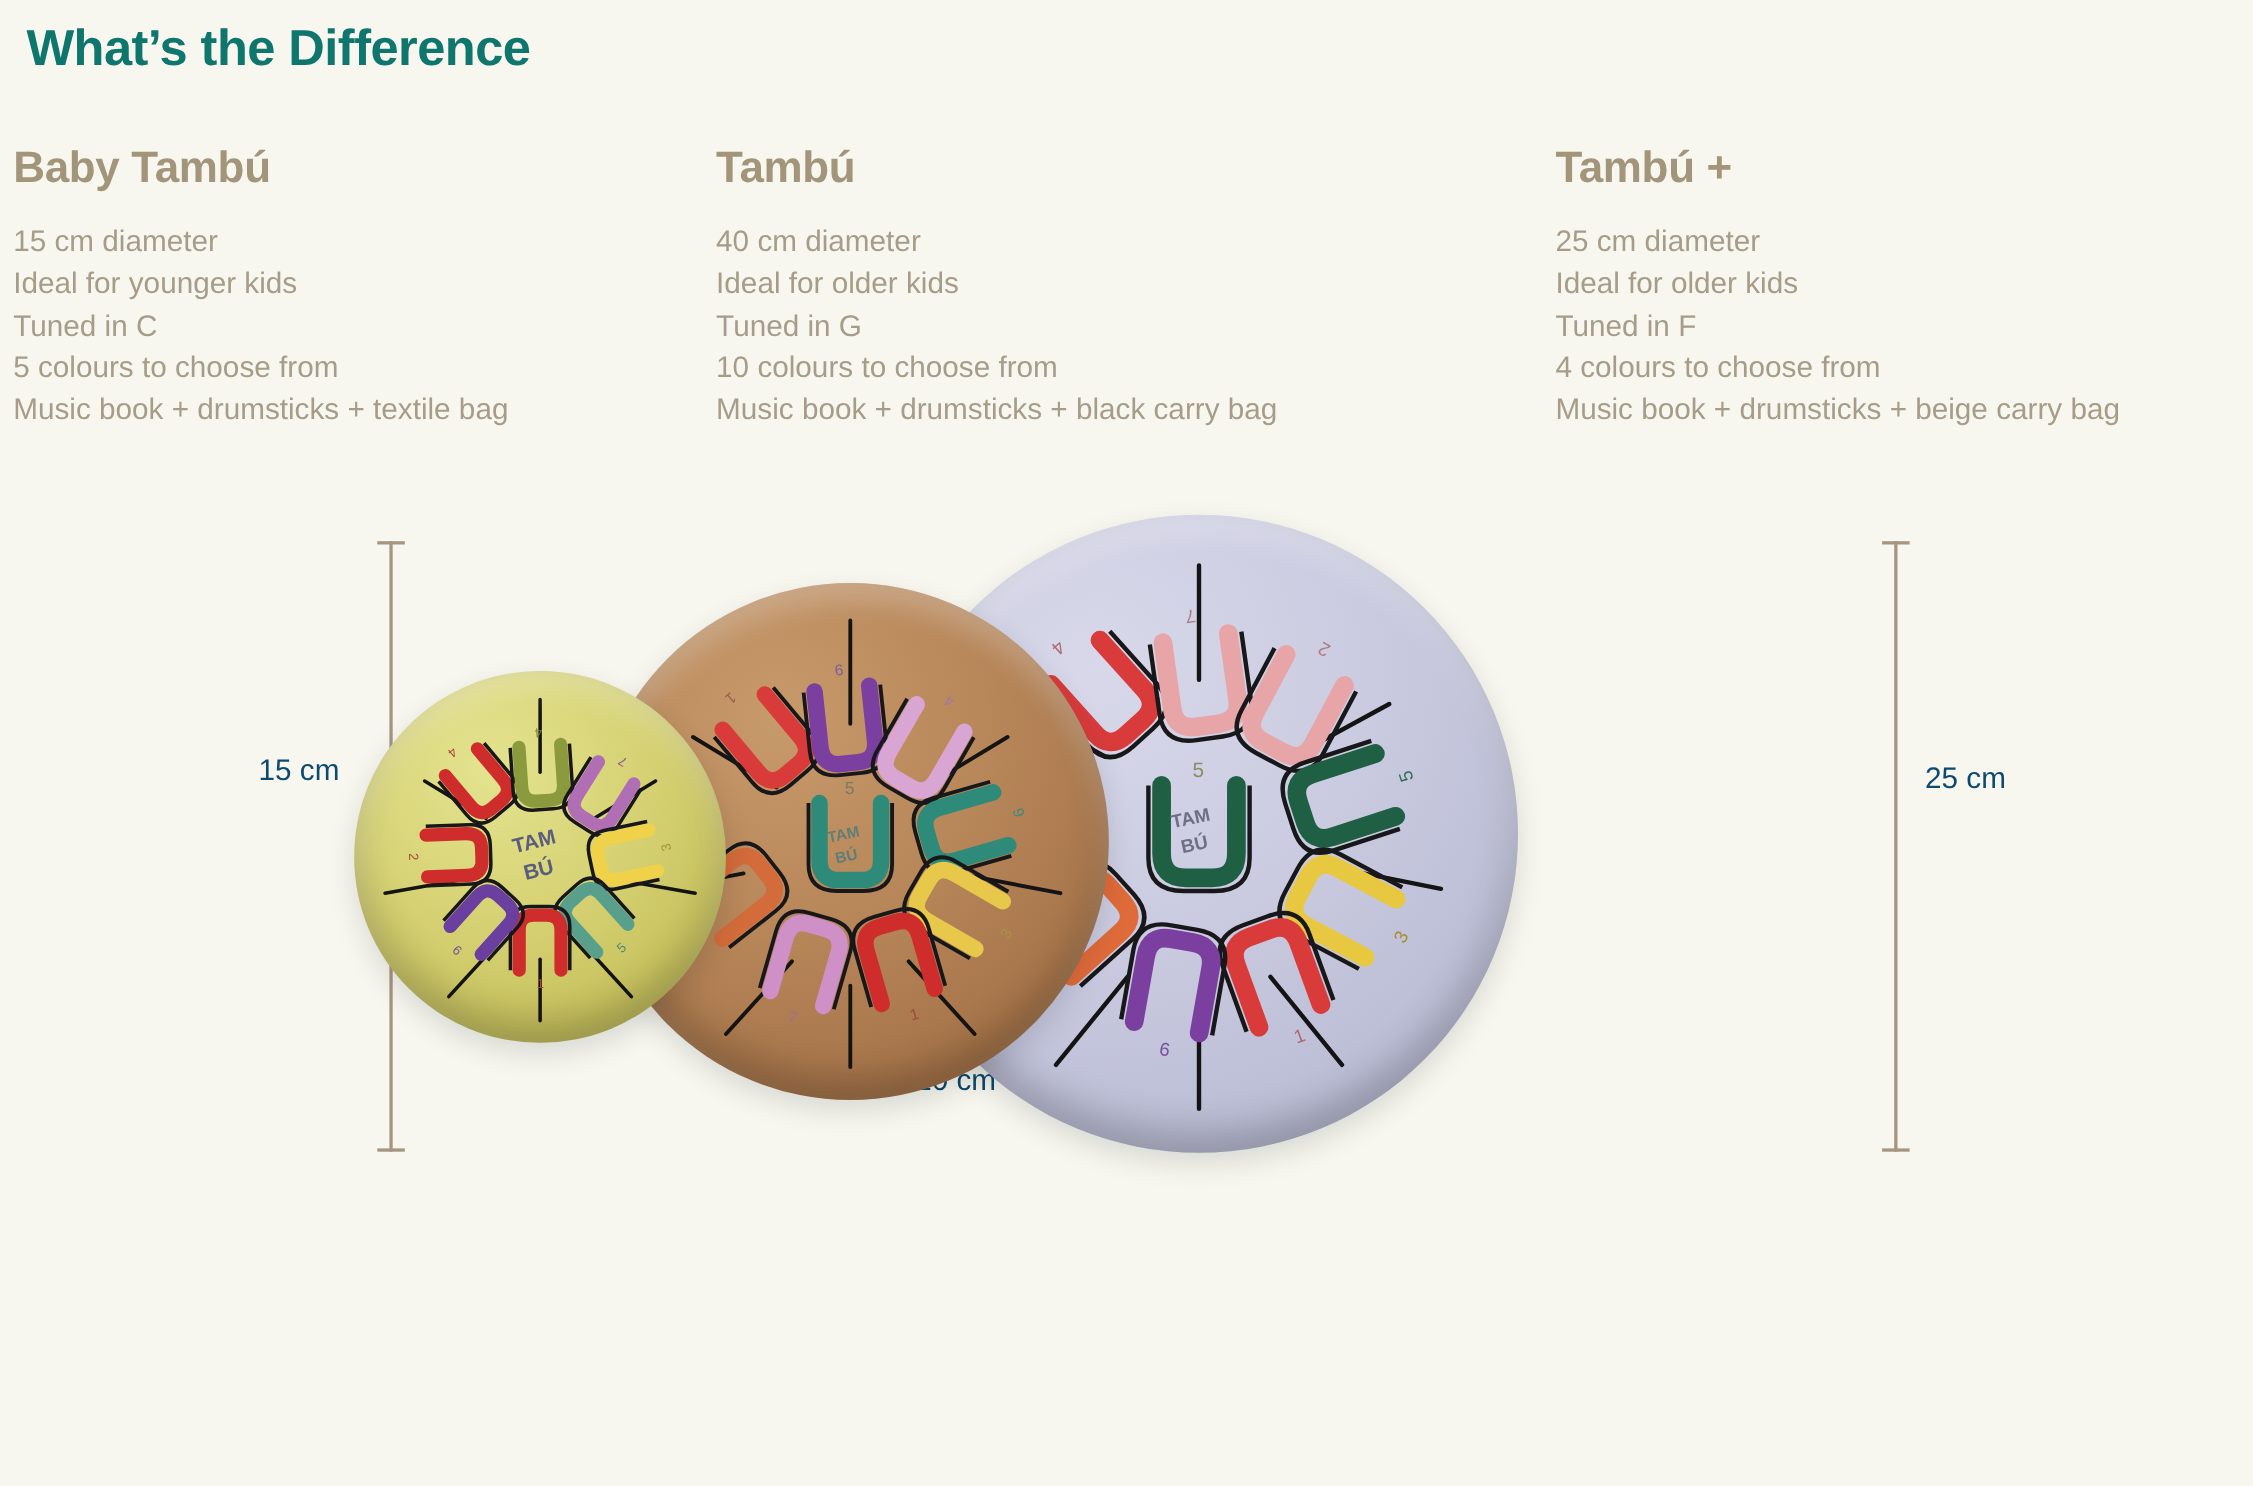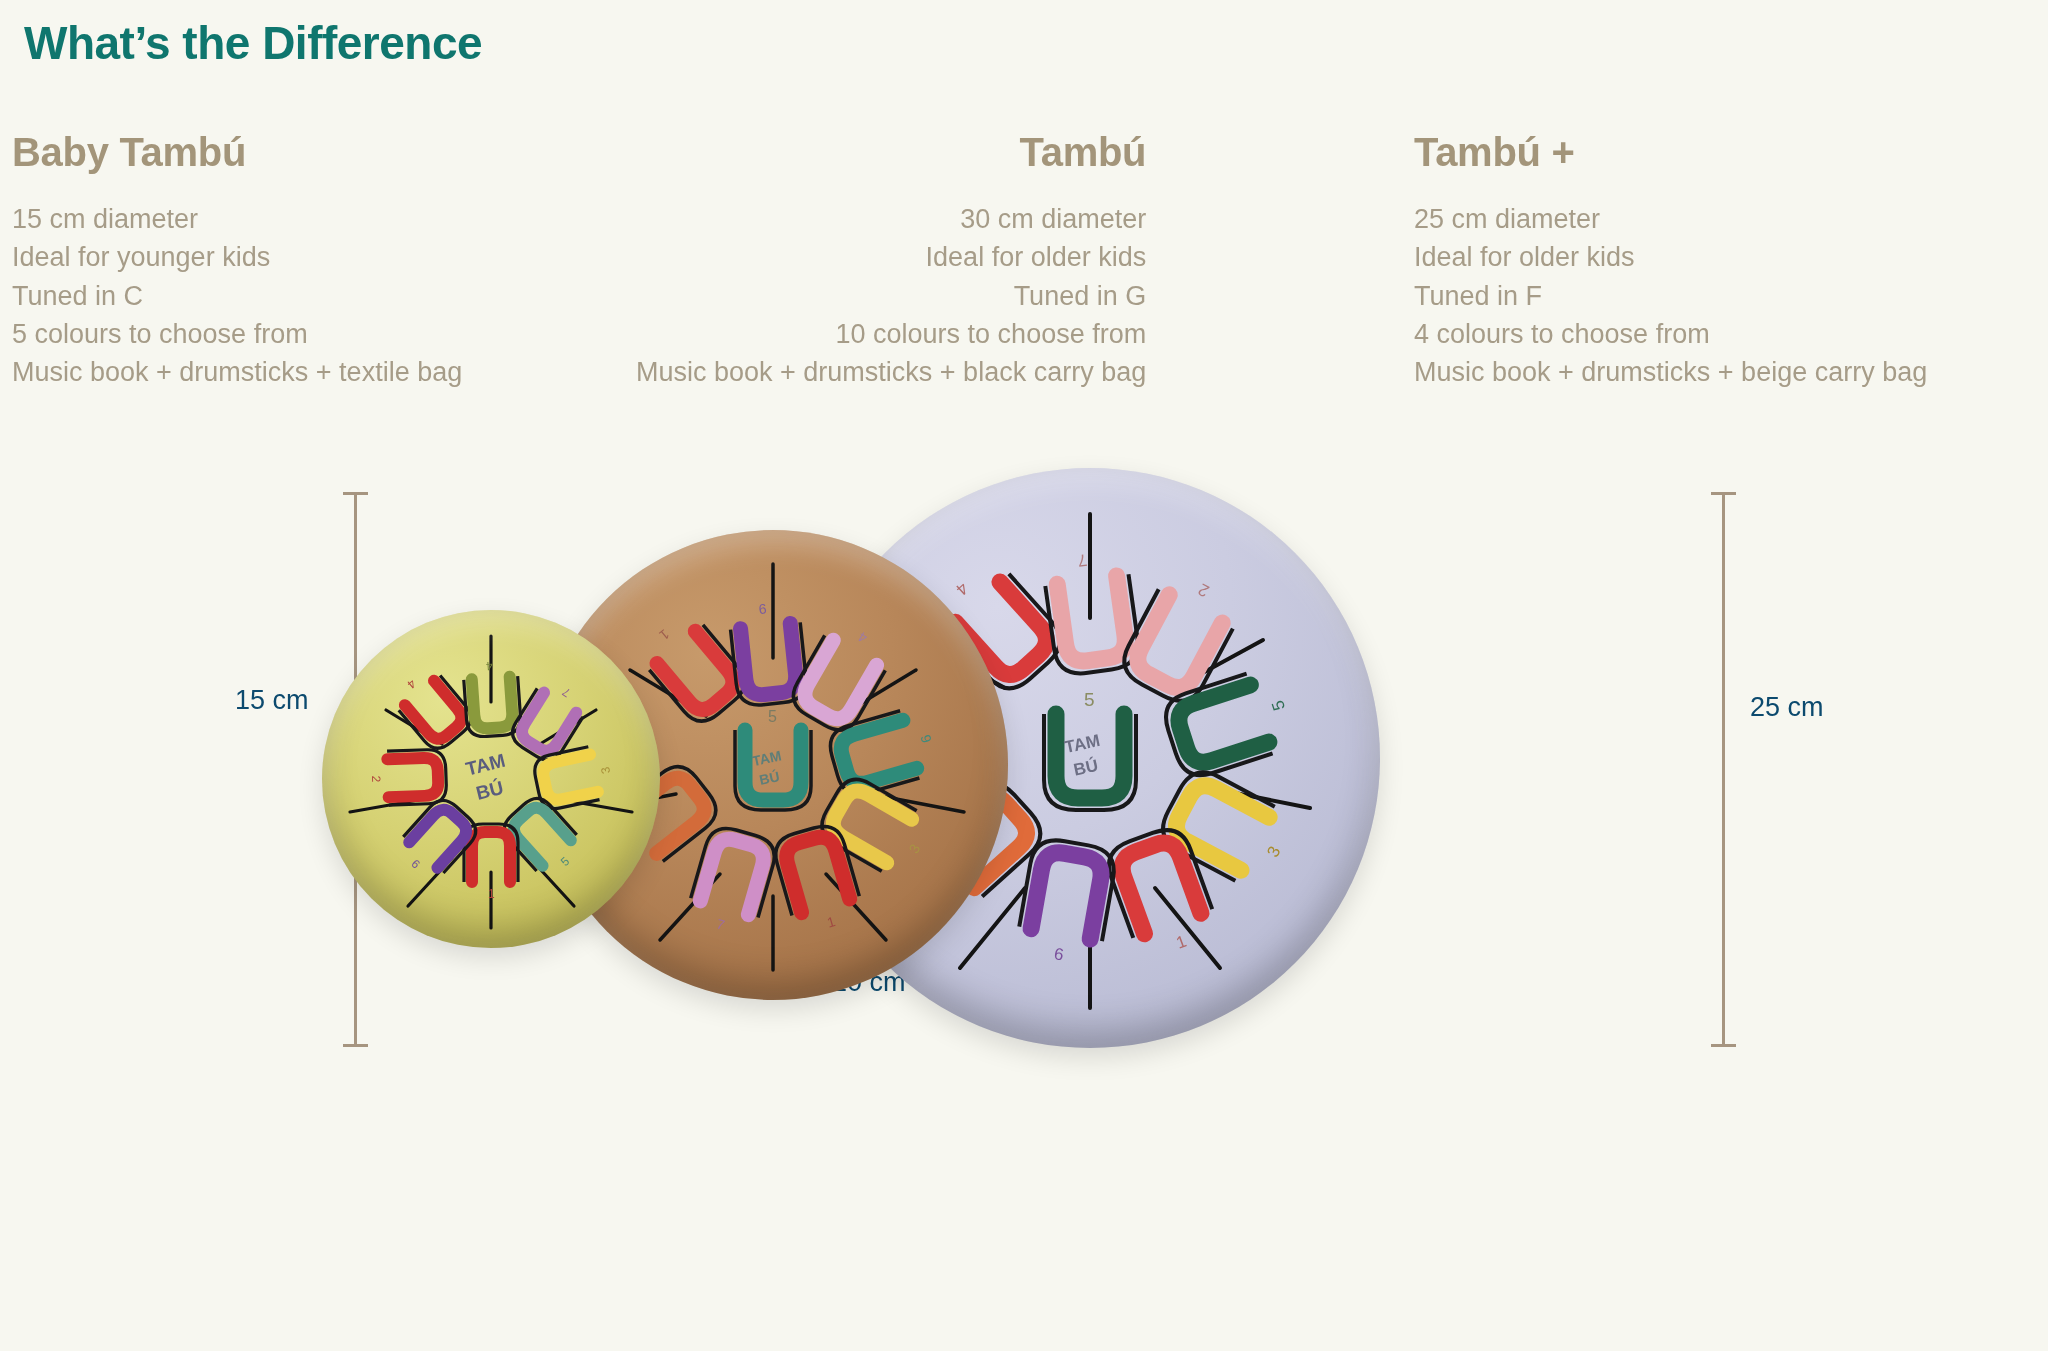--- a/index.html
+++ b/index.html
@@ -16,21 +16,21 @@
   .main-title{
     position:absolute;left:24px;top:16px;
     font-size:46px;font-weight:bold;
     color:#0f766e;letter-spacing:-0.5px;
   }
 
   
   .columns{position:absolute;left:0;top:132px;width:2048px;}
   .col{position:absolute;top:0;}
   .col-0{left:12px;}
-  .col-1{left:636px;text-align:right;}
+  .col-1{left:651px;}
   .col-2{left:1414px;}
   .col-title{
     font-size:40px;font-weight:bold;color:#a3957a;
     letter-spacing:-0.3px;line-height:1;
     margin:0 0 28px 0;white-space:nowrap;
   }
   .col-line{
     font-size:27px;color:#a69c88;
     line-height:1.42;white-space:nowrap;
     font-weight:400;
@@ -93,21 +93,21 @@
       <div class="col-title">Baby Tambú</div>
       <div class="col-line">15 cm diameter</div>
       <div class="col-line">Ideal for younger kids</div>
       <div class="col-line">Tuned in C</div>
       <div class="col-line">5 colours to choose from</div>
       <div class="col-line">Music book + drumsticks + textile bag</div>
     </div>
 
     <div class="col col-1">
       <div class="col-title">Tambú</div>
-      <div class="col-line">30 cm diameter</div>
+      <div class="col-line">40 cm diameter</div>
       <div class="col-line">Ideal for older kids</div>
       <div class="col-line">Tuned in G</div>
       <div class="col-line">10 colours to choose from</div>
       <div class="col-line">Music book + drumsticks + black carry bag</div>
     </div>
 
     <div class="col col-2">
       <div class="col-title">Tambú +</div>
       <div class="col-line">25 cm diameter</div>
       <div class="col-line">Ideal for older kids</div>

